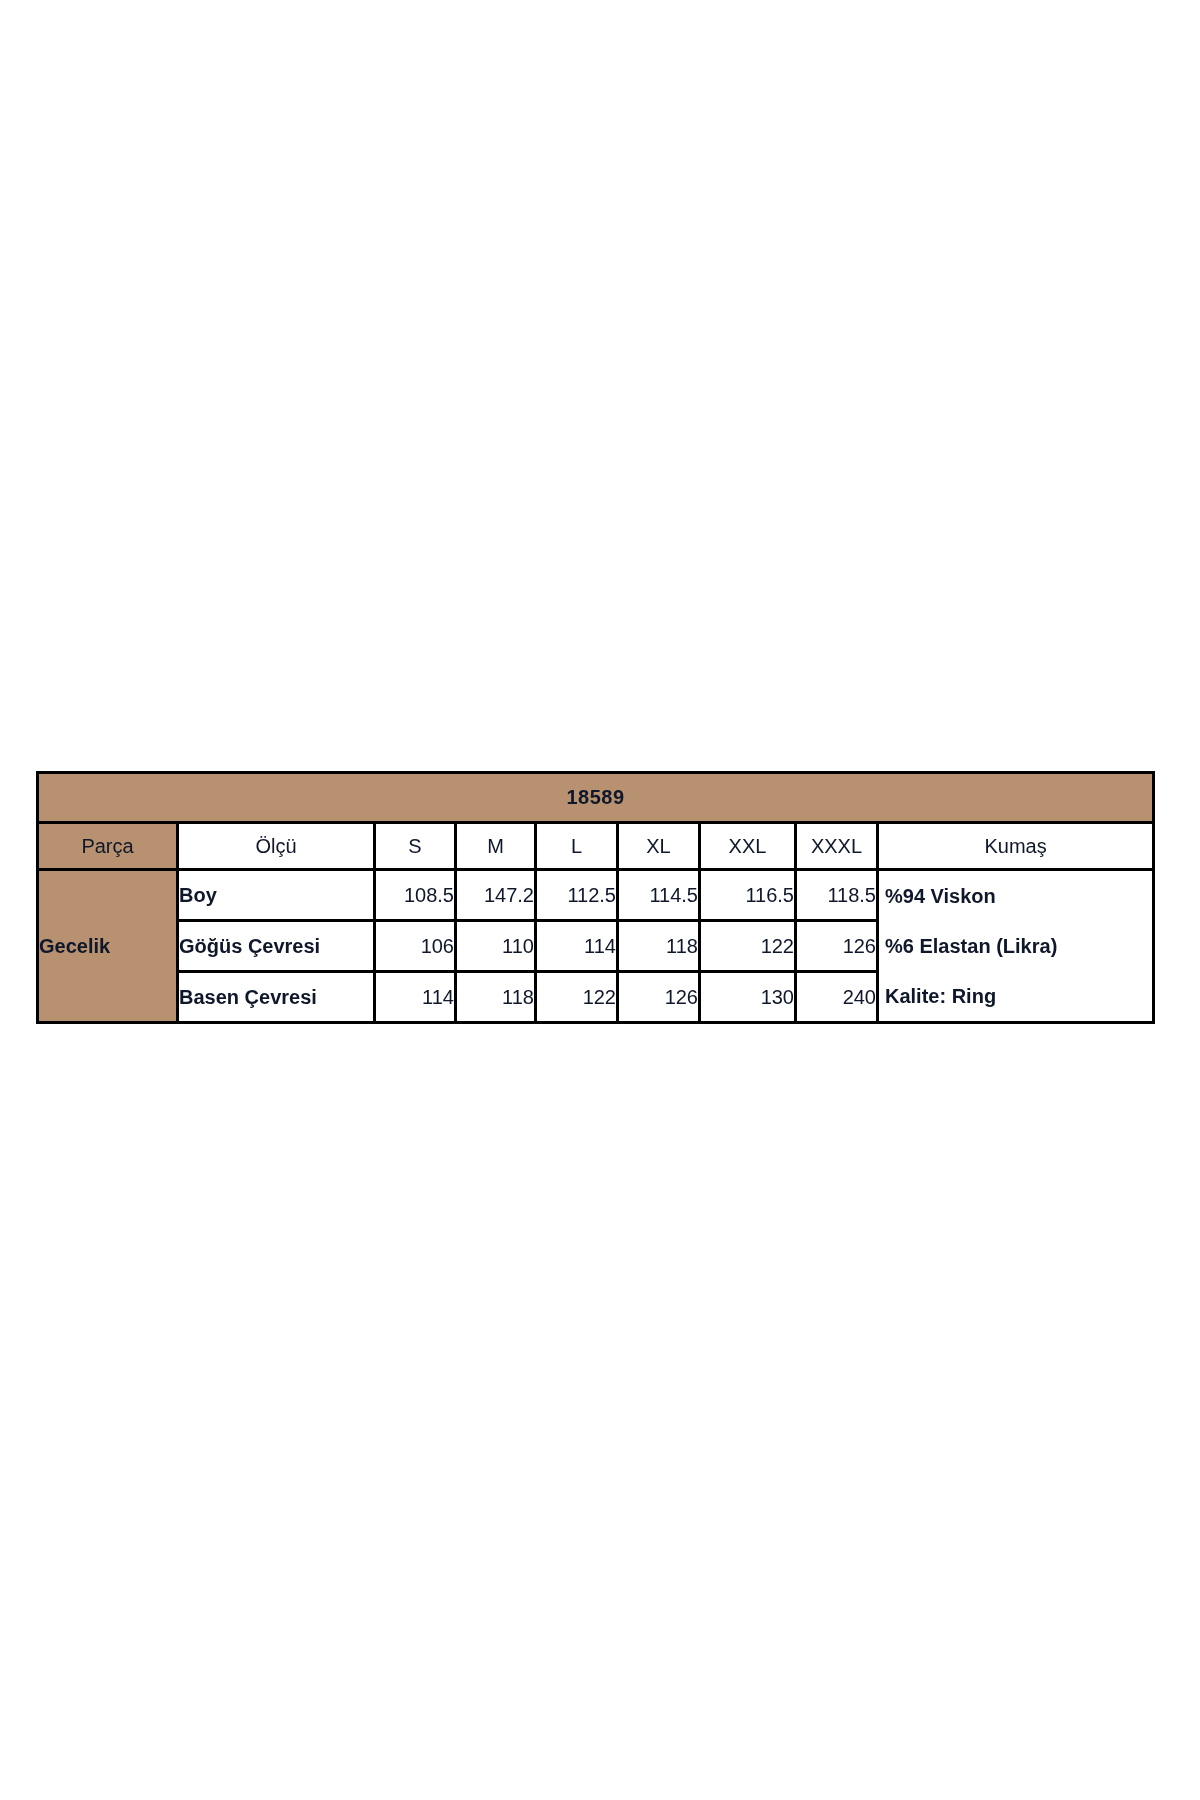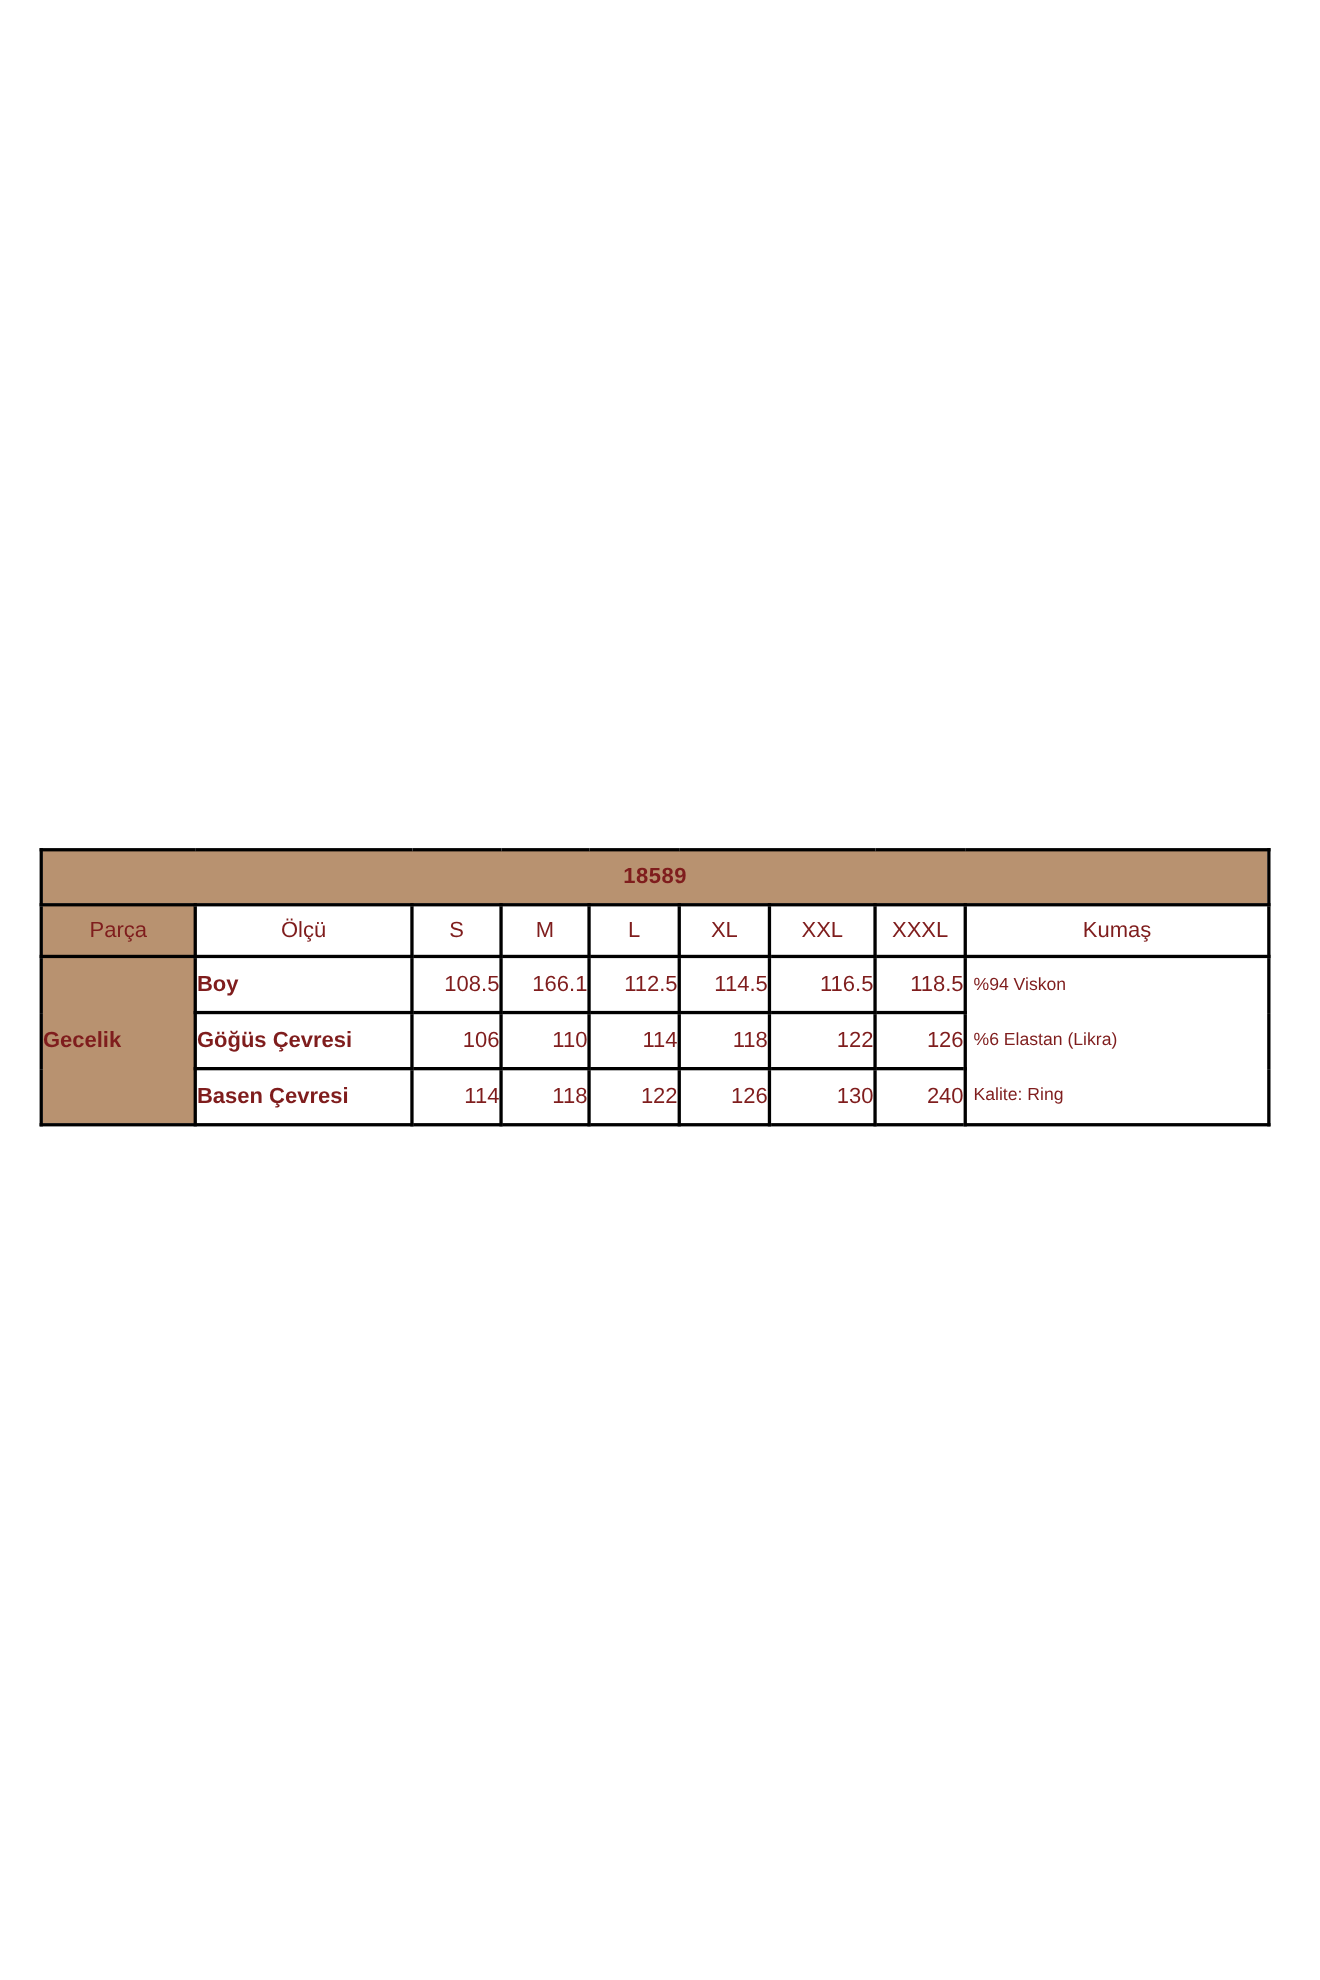--- a/index.html
+++ b/index.html
@@ -6,21 +6,21 @@
     margin: 0;
     padding: 0;
     background: #ffffff;
   }
   .page {
     position: relative;
     width: 1200px;
     height: 1800px;
     background: #ffffff;
     font-family: "Liberation Sans", sans-serif;
-    color: #7f1d1d;
+    color: #0f172a;
   }
   .size-table {
     position: absolute;
     left: 36px;
     top: 771px;
     border-collapse: collapse;
     table-layout: fixed;
     width: 1116px;
   }
   .size-table td {
@@ -72,22 +72,22 @@
   .fabric-stack {
     display: flex;
     flex-direction: column;
     height: 150px;
   }
   .fabric-line {
     flex: 1 1 0;
     display: flex;
     align-items: center;
     padding-left: 6px;
-    font-size: 16px;
-    font-weight: 400;
+    font-size: 20px;
+    font-weight: 700;
   }
 </style>
 </head>
 <body>
 
 <div class="page">
   <table class="size-table">
     <colgroup>
       <col style="width:140px">
       <col style="width:197px">
@@ -111,21 +111,21 @@
         <td class="header-cell">L</td>
         <td class="header-cell">XL</td>
         <td class="header-cell">XXL</td>
         <td class="header-cell">XXXL</td>
         <td class="header-cell">Kumaş</td>
       </tr>
       <tr>
         <td class="tan group-cell" rowspan="3">Gecelik</td>
         <td class="label-cell">Boy</td>
         <td class="num-cell">108.5</td>
-        <td class="num-cell">166.1</td>
+        <td class="num-cell">147.2</td>
         <td class="num-cell">112.5</td>
         <td class="num-cell">114.5</td>
         <td class="num-cell">116.5</td>
         <td class="num-cell">118.5</td>
         <td class="fabric-cell" rowspan="3">
           <div class="fabric-stack">
             <div class="fabric-line">%94 Viskon</div>
             <div class="fabric-line">%6 Elastan (Likra)</div>
             <div class="fabric-line">Kalite: Ring</div>
           </div>

